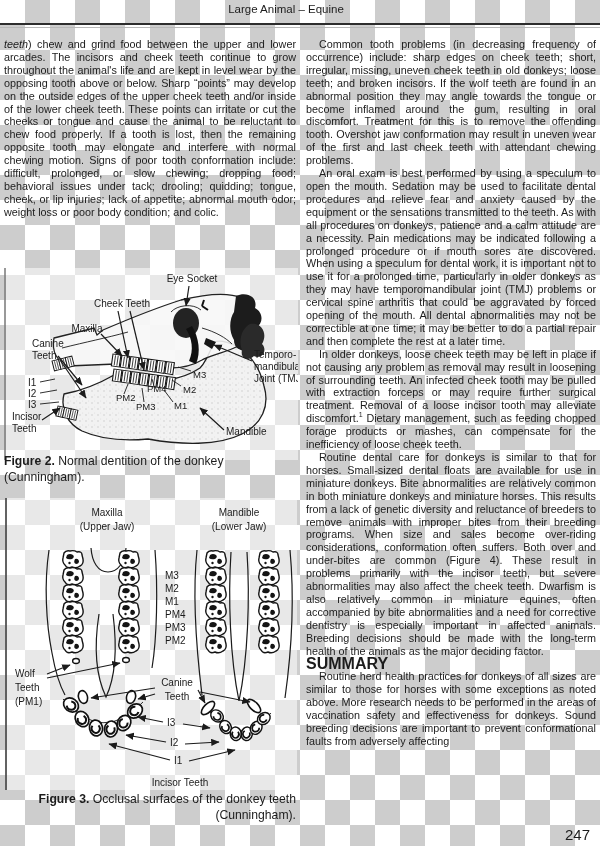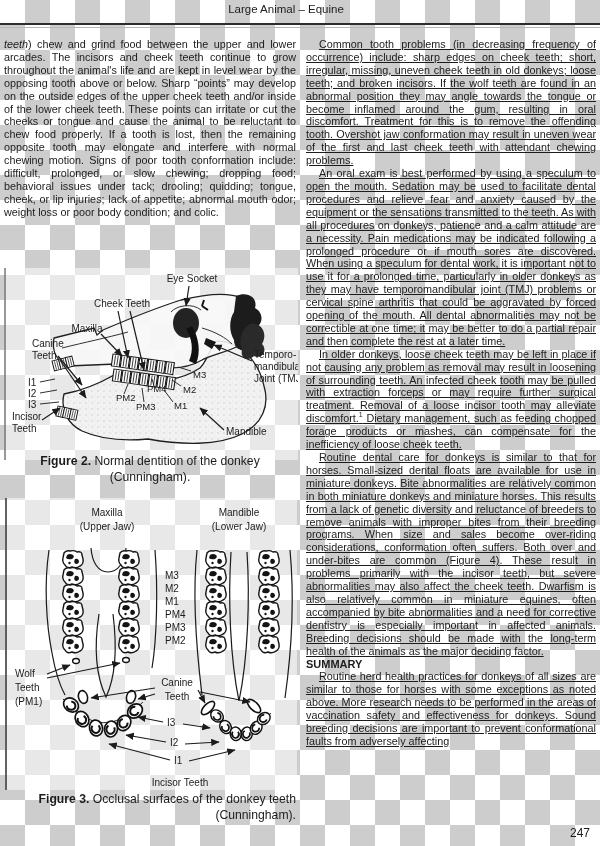--- a/index.html
+++ b/index.html
@@ -10,32 +10,32 @@
     font-family:"Liberation Sans", sans-serif;
     color:#1c1c1c;
   }
   .hdr{position:absolute;top:3px;left:0;width:572px;text-align:center;font-size:11.5px;}
   .rule-dark{position:absolute;top:23px;left:0;width:600px;height:2px;background:#2d2d2d;}
   .rule-gray{position:absolute;top:27px;left:0;width:600px;height:1px;background:#b9b9b9;}
   .col{position:absolute;top:38px;font-size:10.8px;line-height:12.9px;text-align:justify;}
   .col-left{left:4px;width:292px;}
   .col-right{left:306px;width:290px;}
   .col p{margin:0;}
-  .ind{text-indent:13px;text-decoration:underline;}
+  .ind{text-indent:13px;}
   .lead-italic{font-style:italic;}
   sup{font-size:7px;vertical-align:super;line-height:0;}
-  .summary-h{font-weight:bold;font-size:11px;margin-top:9px;text-align:left;}
+  .summary-h{font-weight:bold;font-size:16px;margin-top:9px;text-align:left;}
   .fig{position:absolute;background:rgba(255,255,255,0.55);}
   .fig2{left:4px;top:268px;width:292px;height:192px;border-left:2px solid rgba(70,70,70,0.55);}
   .fig3{left:5px;top:498px;width:290px;height:292px;border-left:2px solid rgba(60,60,60,0.8);}
   .cap{position:absolute;left:4px;width:292px;font-size:12.2px;line-height:15.5px;text-align:left;}
-  .cap2{top:454px;text-align:center;}
+  .cap2{top:454px;}
   .cap3{top:792px;text-align:right;}
   .cap b{font-weight:bold;}
-  .pagenum{position:absolute;right:10px;top:826px;font-size:12px;}
+  .pagenum{position:absolute;right:10px;top:826px;font-size:15px;}
   svg text{font-family:"Liberation Sans", sans-serif;font-size:10px;fill:#1b1b1b;}
   svg .sm{font-size:9.5px;}
   svg .ln{stroke:#1b1b1b;stroke-width:1.2;fill:none;}
   svg .thin{stroke:#1b1b1b;stroke-width:0.9;fill:none;}
 </style>
 </head>
 <body>
 
 <div class="page">
   <div class="hdr">Large Animal – Equine</div>

